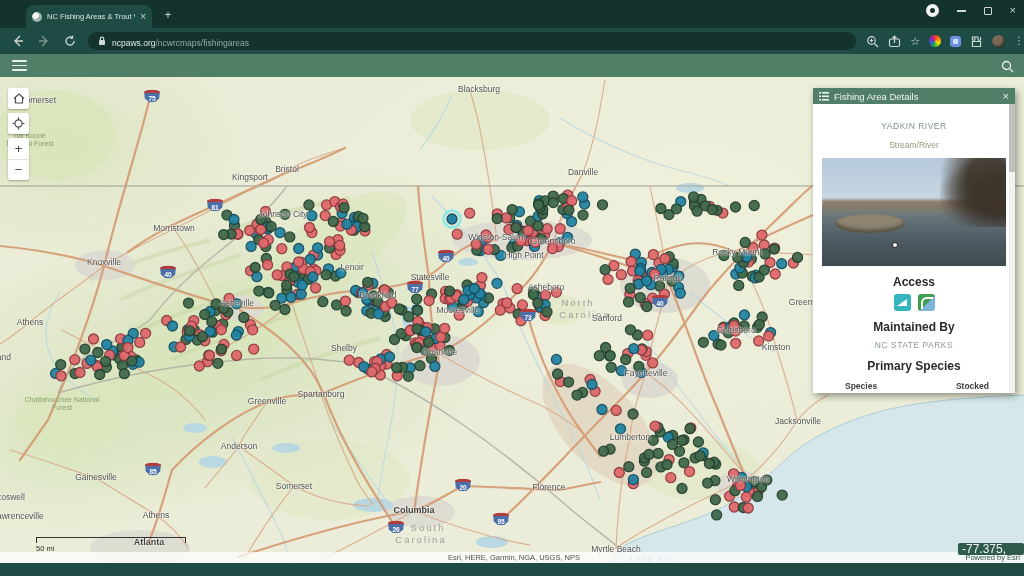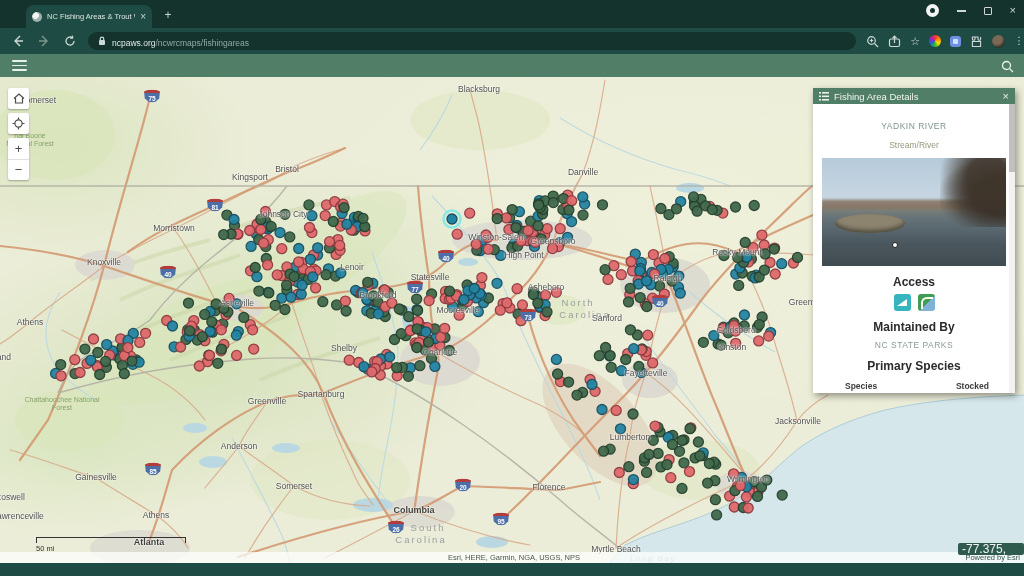--- a/index.html
+++ b/index.html
@@ -955,21 +955,21 @@
         <div class="map-label" style="left: 344px; top: 271px;">Shelby</div>
         <div class="map-label" style="left: 440px; top: 275px;">Charlotte</div>
         <div class="map-label" style="left: 497px; top: 160px;">Winston-Salem</div>
         <div class="map-label" style="left: 553px; top: 164px;">Greensboro</div>
         <div class="map-label" style="left: 524px; top: 178px;">High Point</div>
         <div class="map-label" style="left: 546px; top: 210px;">Asheboro</div>
         <div class="map-label" style="left: 668px; top: 201px;">Raleigh</div>
         <div class="map-label" style="left: 607px; top: 241px;">Sanford</div>
         <div class="map-label" style="left: 737px; top: 175px;">Rocky Mount</div>
         <div class="map-label" style="left: 736px; top: 253px;">Goldsboro</div>
-        <div class="map-label" style="left: 732px; top: 270px;">Kinston</div>
+        <div class="map-label" style="left: 776px; top: 270px;">Kinston</div>
         <div class="map-label" style="left: 808px; top: 225px;">Greenville</div>
         <div class="map-label" style="left: 646px; top: 296px;">Fayetteville</div>
         <div class="map-label" style="left: 630px; top: 360px;">Lumberton</div>
         <div class="map-label" style="left: 748px; top: 402px;">Wilmington</div>
         <div class="map-label" style="left: 798px; top: 344px;">Jacksonville</div>
         <div class="map-label" style="left: 616px; top: 472px;">Myrtle Beach</div>
         <div class="map-label" style="left: 549px; top: 410px;">Florence</div>
         <div class="map-label" style="left: 321px; top: 317px;">Spartanburg</div>
         <div class="map-label" style="left: 267px; top: 324px;">Greenville</div>
         <div class="map-label" style="left: 239px; top: 369px;">Anderson</div>

